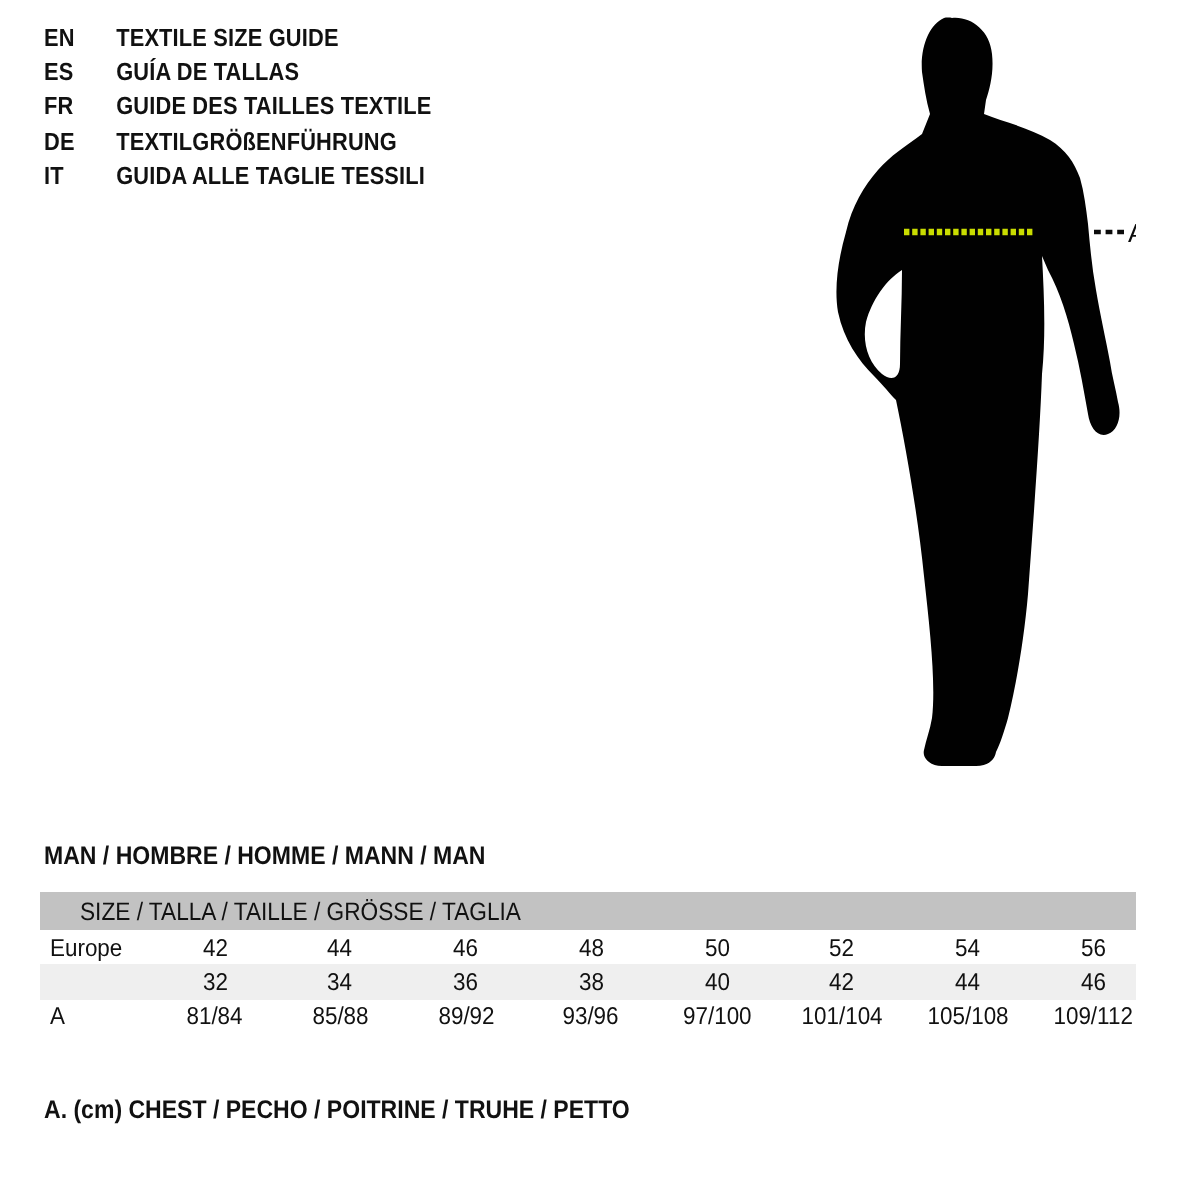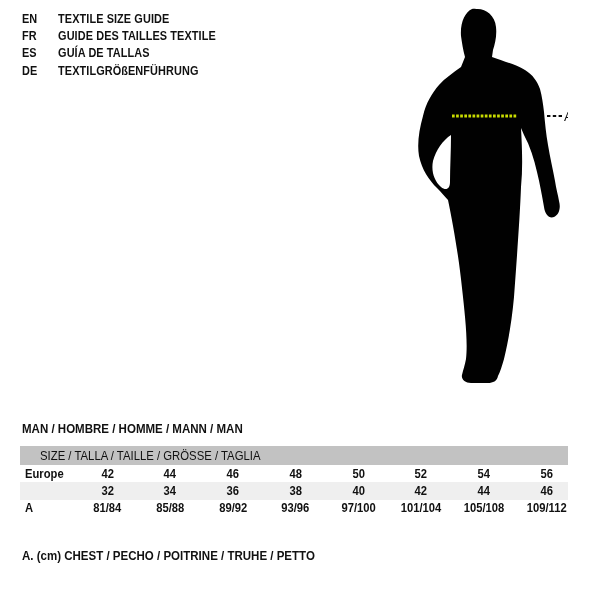--- a/index.html
+++ b/index.html
@@ -34,55 +34,61 @@
     transform-origin:0 50%; font-size:12.8px; font-weight:700; white-space:nowrap; }
   
   .table-wrap { position:absolute; left:20px; top:446px; width:558px; }
   table { width:100%; border-collapse:collapse; table-layout:fixed; }
   col.label-col { width:56px; }
   thead th {
     background:var(--header_bg, #c2c2c2); height:19px; text-align:left;
     font-weight:400; font-size:12.6px; padding-left:20px; vertical-align:middle;
   }
   thead th span { display:inline-block; transform:scaleX(0.9); transform-origin:0 50%; white-space:nowrap; }
-  tbody th, tbody td { height:17.3px; font-size:12.2px; font-weight:700; vertical-align:middle; }
+  tbody th, tbody td { height:17.3px; font-size:12.2px; font-weight:400; vertical-align:middle; }
   tbody th { text-align:left; padding-left:5px; }
   tbody td { text-align:center; }
   tbody th span { display:inline-block; transform:scaleX(0.92); transform-origin:0 50%; }
   tbody td span { display:inline-block; transform:scaleX(0.92); }
   tr.shaded { background:var(--row_shade, #efefef); }
 </style>
 </head>
 <body>
 
 <div class="canvas">
 
   <ul class="langs">
     <li>
         <span class="row-inner">
           <span class="code">EN</span>
           <span class="lbl">TEXTILE SIZE GUIDE</span>
         </span>
       </li>
     <li>
         <span class="row-inner">
+          <span class="code">ES</span>
+          <span class="lbl">GUÍA DE TALLAS</span>
+        </span>
+      </li>
+    <li>
+        <span class="row-inner">
           <span class="code">FR</span>
           <span class="lbl">GUIDE DES TAILLES TEXTILE</span>
         </span>
       </li>
     <li>
         <span class="row-inner">
-          <span class="code">ES</span>
-          <span class="lbl">GUÍA DE TALLAS</span>
-        </span>
-      </li>
-    <li>
-        <span class="row-inner">
           <span class="code">DE</span>
           <span class="lbl">TEXTILGRÖßENFÜHRUNG</span>
+        </span>
+      </li>
+    <li>
+        <span class="row-inner">
+          <span class="code">IT</span>
+          <span class="lbl">GUIDA ALLE TAGLIE TESSILI</span>
         </span>
       </li>
   </ul>
 
 
   <div class="figure">
     <svg width="175" height="390" viewBox="0 0 175 390">
       <path class="man-path" d="
         M 81 5
         C 90 4 100 11 101 23

